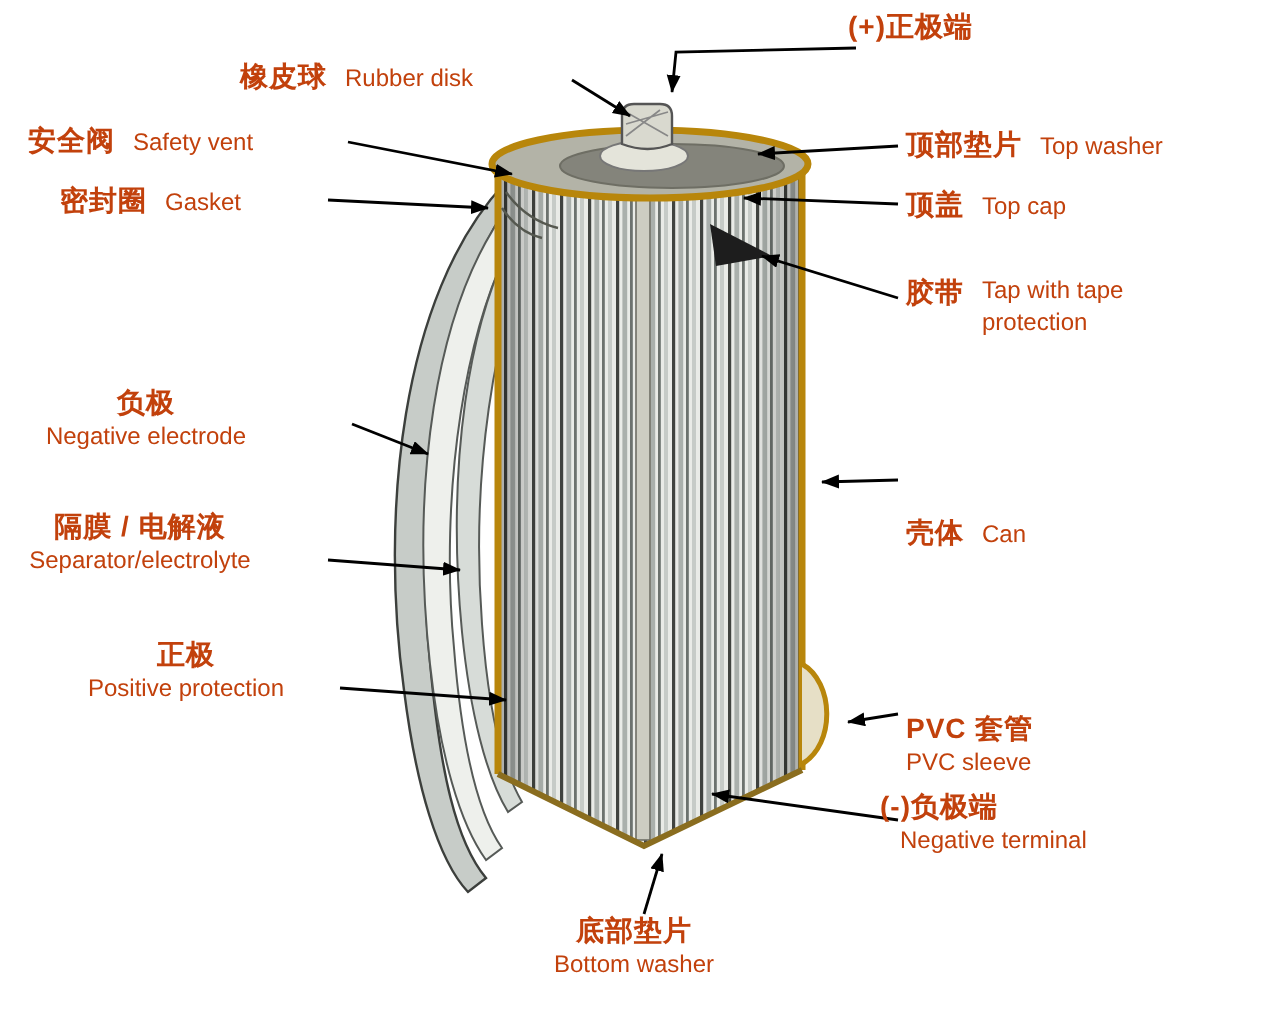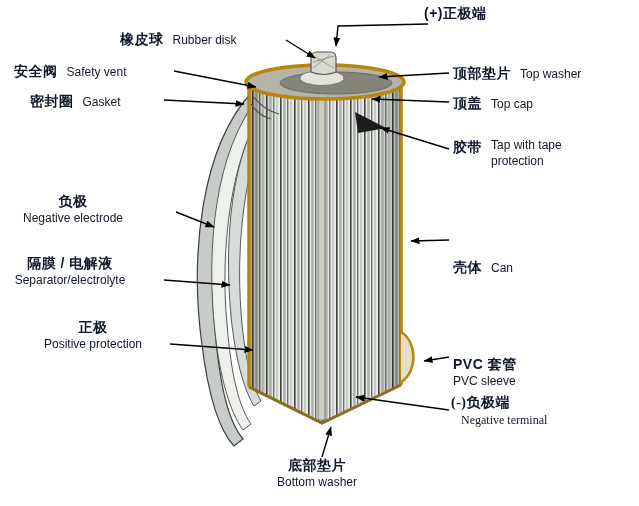--- a/index.html
+++ b/index.html
@@ -3,21 +3,21 @@
 <meta charset="utf-8">
 <style>
   * { box-sizing: border-box; }
   html, body { margin: 0; padding: 0; background: #ffffff; }
   #stage {
     position: relative;
     width: 639px;
     height: 506px;
     background: #ffffff;
     font-family: "Liberation Sans", sans-serif;
-    color: #0f172a;
+    color: #c2410c;
     overflow: hidden;
   }
   #stage svg { position: absolute; left: 0; top: 0; }
   .label { position: absolute; line-height: 1.2; white-space: nowrap; }
   .zh { font-weight: 700; font-size: 14px; letter-spacing: 0.5px; }
   .en { font-size: 12px; font-weight: 400; }
   .inline .en { margin-left: 9px; }
   .stack { display: flex; flex-direction: column; gap: 1px; }
   .stack.center { align-items: center; }
   .indent { padding-left: 10px; }
@@ -148,21 +148,21 @@
 
   <div class="label inline" style="left:453px; top:229px;margin-top:28px;">
     <span class="zh">壳体</span><span class="en">Can</span>
   </div>
 
   <div class="label stack" style="left:453px; top:356px;">
     <span class="zh">PVC 套管</span>
     <span class="en">PVC sleeve</span>
   </div>
 
-  <div class="label stack" style="left:451px; top:395px;font-family:Liberation Serif, serif;">
+  <div class="label stack" style="left:440px; top:395px;">
     <span class="zh">(-)负极端</span>
     <span class="en indent">Negative terminal</span>
   </div>
 
   <div class="label stack center" style="left:258px; top:457px; width:118px;">
     <span class="zh">底部垫片</span>
     <span class="en">Bottom washer</span>
   </div>
 
 </div>

